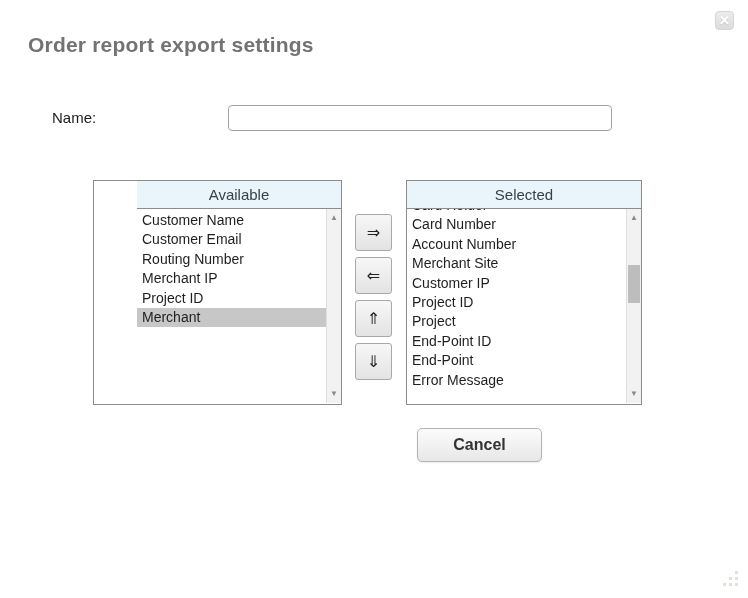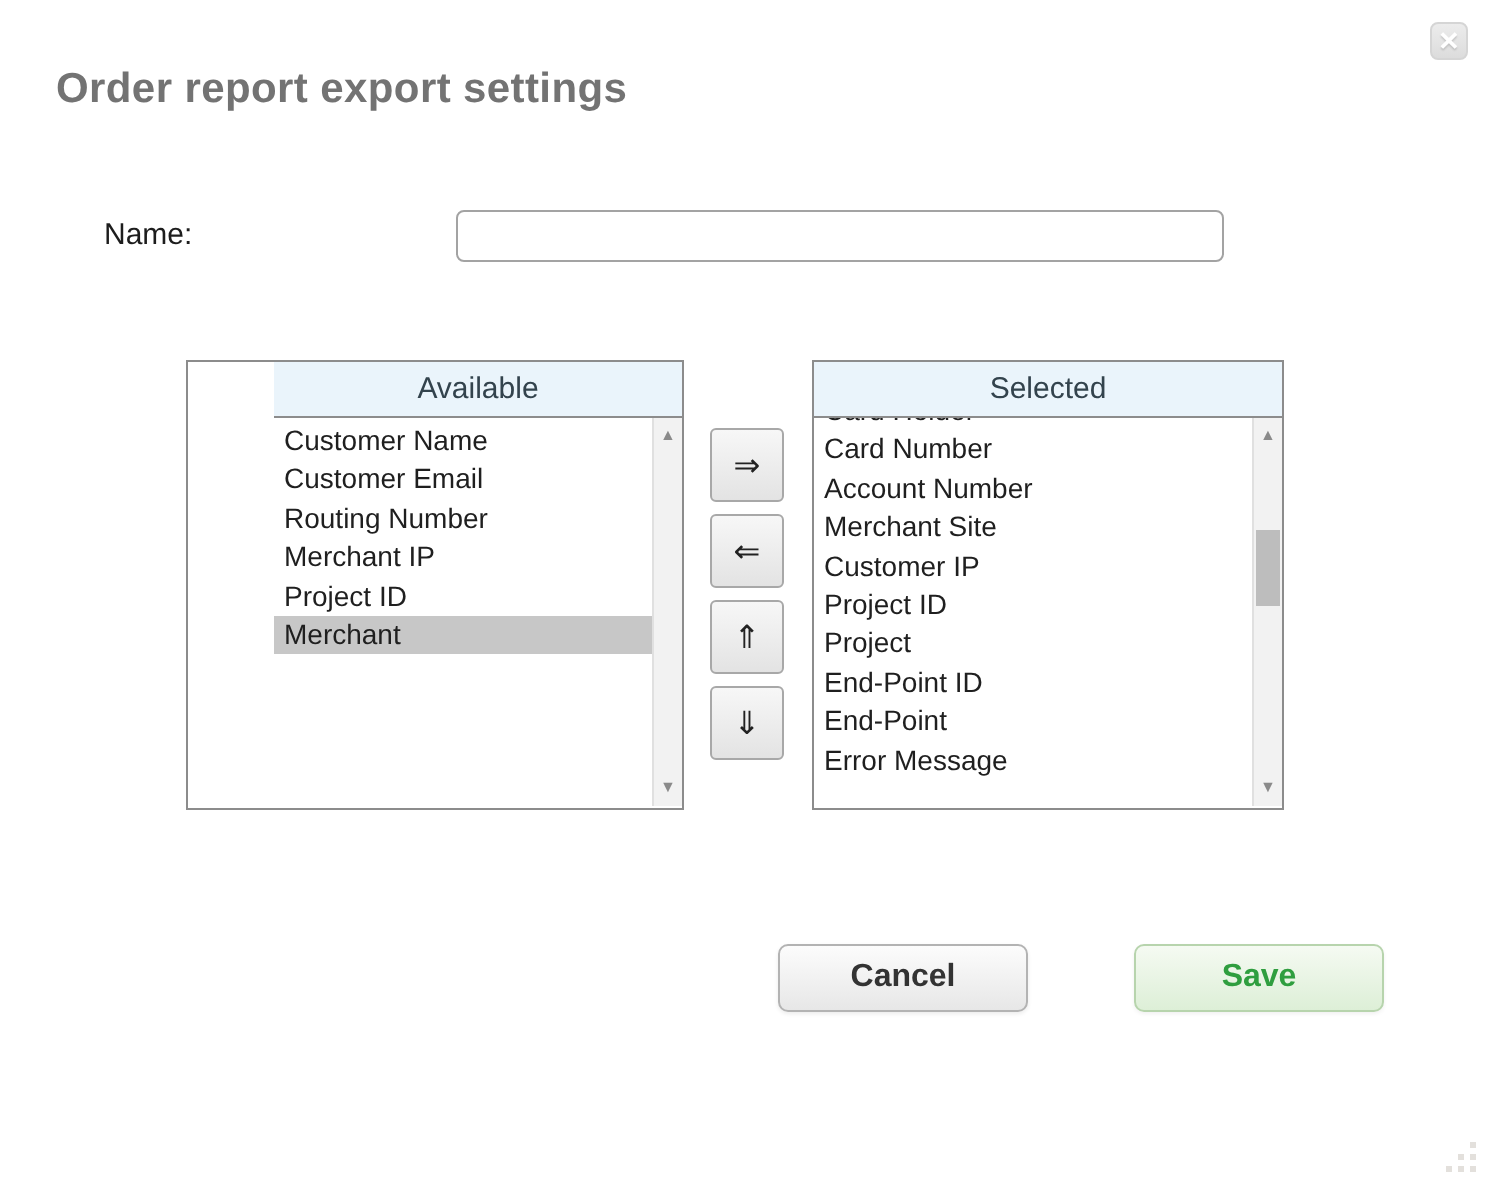--- a/index.html
+++ b/index.html
@@ -102,23 +102,23 @@
     font-family: "DejaVu Sans", sans-serif;
     padding: 0;
   }
   .transfer-btn.t0 { top: 214px; }
   .transfer-btn.t1 { top: 257px; }
   .transfer-btn.t2 { top: 300px; }
   .transfer-btn.t3 { top: 343px; }
 
   
   .action-btn {
-    position: absolute; top: 472px; width: 125px; height: 34px;
+    position: absolute; top: 428px; width: 125px; height: 34px;
     border-radius: 5px; font-family: "Liberation Sans", sans-serif;
-    font-size: 16px; font-weight: bold; cursor: pointer;
+    font-size: 16px; font-weight: bold; cursor: pointer; margin-left: 28px;
   }
   .cancel-btn {
     left: 389px;
     border: 1px solid #b3b3b3;
     background: linear-gradient(#fcfcfc, #e7e7e7);
     color: #333333;
     box-shadow: 0 1px 2px rgba(0,0,0,0.08);
   }
   .save-btn {
     left: 567px;
@@ -196,21 +196,20 @@
         </div>
       <div class="scrollbar">
         <div class="scroll-arrow up">▲</div>
         <div class="scroll-thumb"></div>
         <div class="scroll-arrow down">▼</div>
       </div>
     </div>
   </div>
 
   <button class="action-btn cancel-btn">Cancel</button>
-  <button class="action-btn save-btn">Save</button>
 
   <div class="resize-grip">
     <svg width="18" height="16" viewBox="0 0 18 16">
       <rect x="13" y="1" width="3" height="3" fill="#e3e0dc"></rect>
       <rect x="7" y="7" width="3" height="3" fill="#e3e0dc"></rect>
       <rect x="13" y="7" width="3" height="3" fill="#e3e0dc"></rect>
       <rect x="1" y="13" width="3" height="3" fill="#e3e0dc"></rect>
       <rect x="7" y="13" width="3" height="3" fill="#e3e0dc"></rect>
       <rect x="13" y="13" width="3" height="3" fill="#e3e0dc"></rect>
     </svg>

